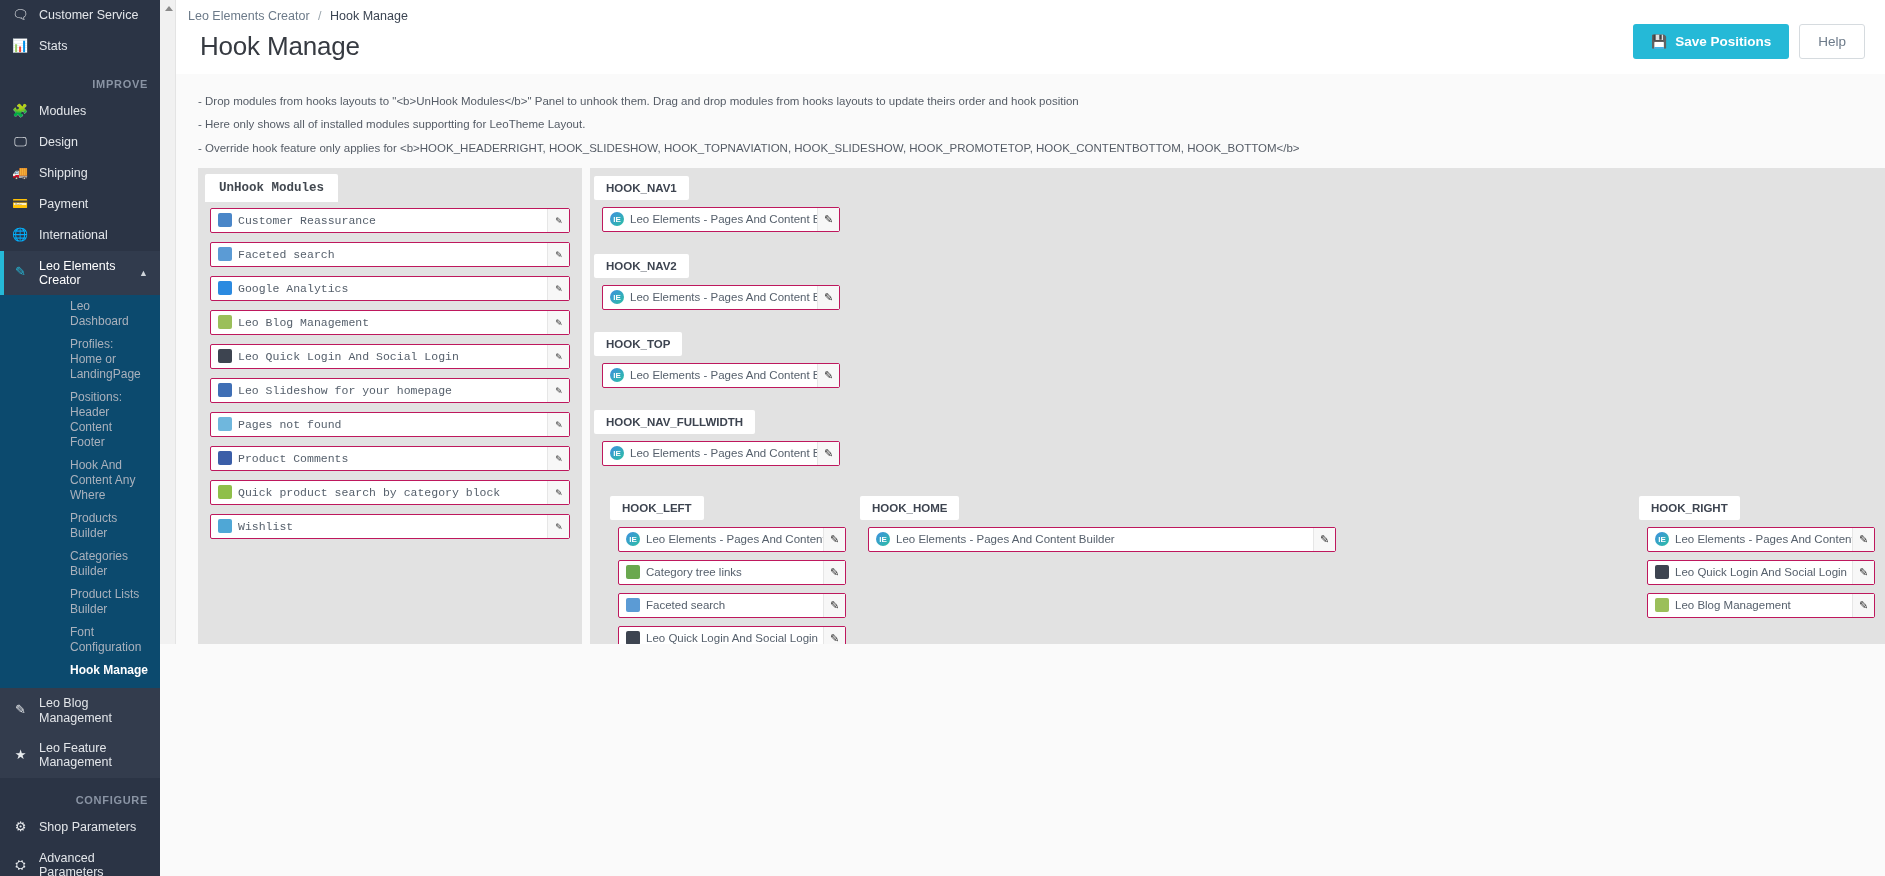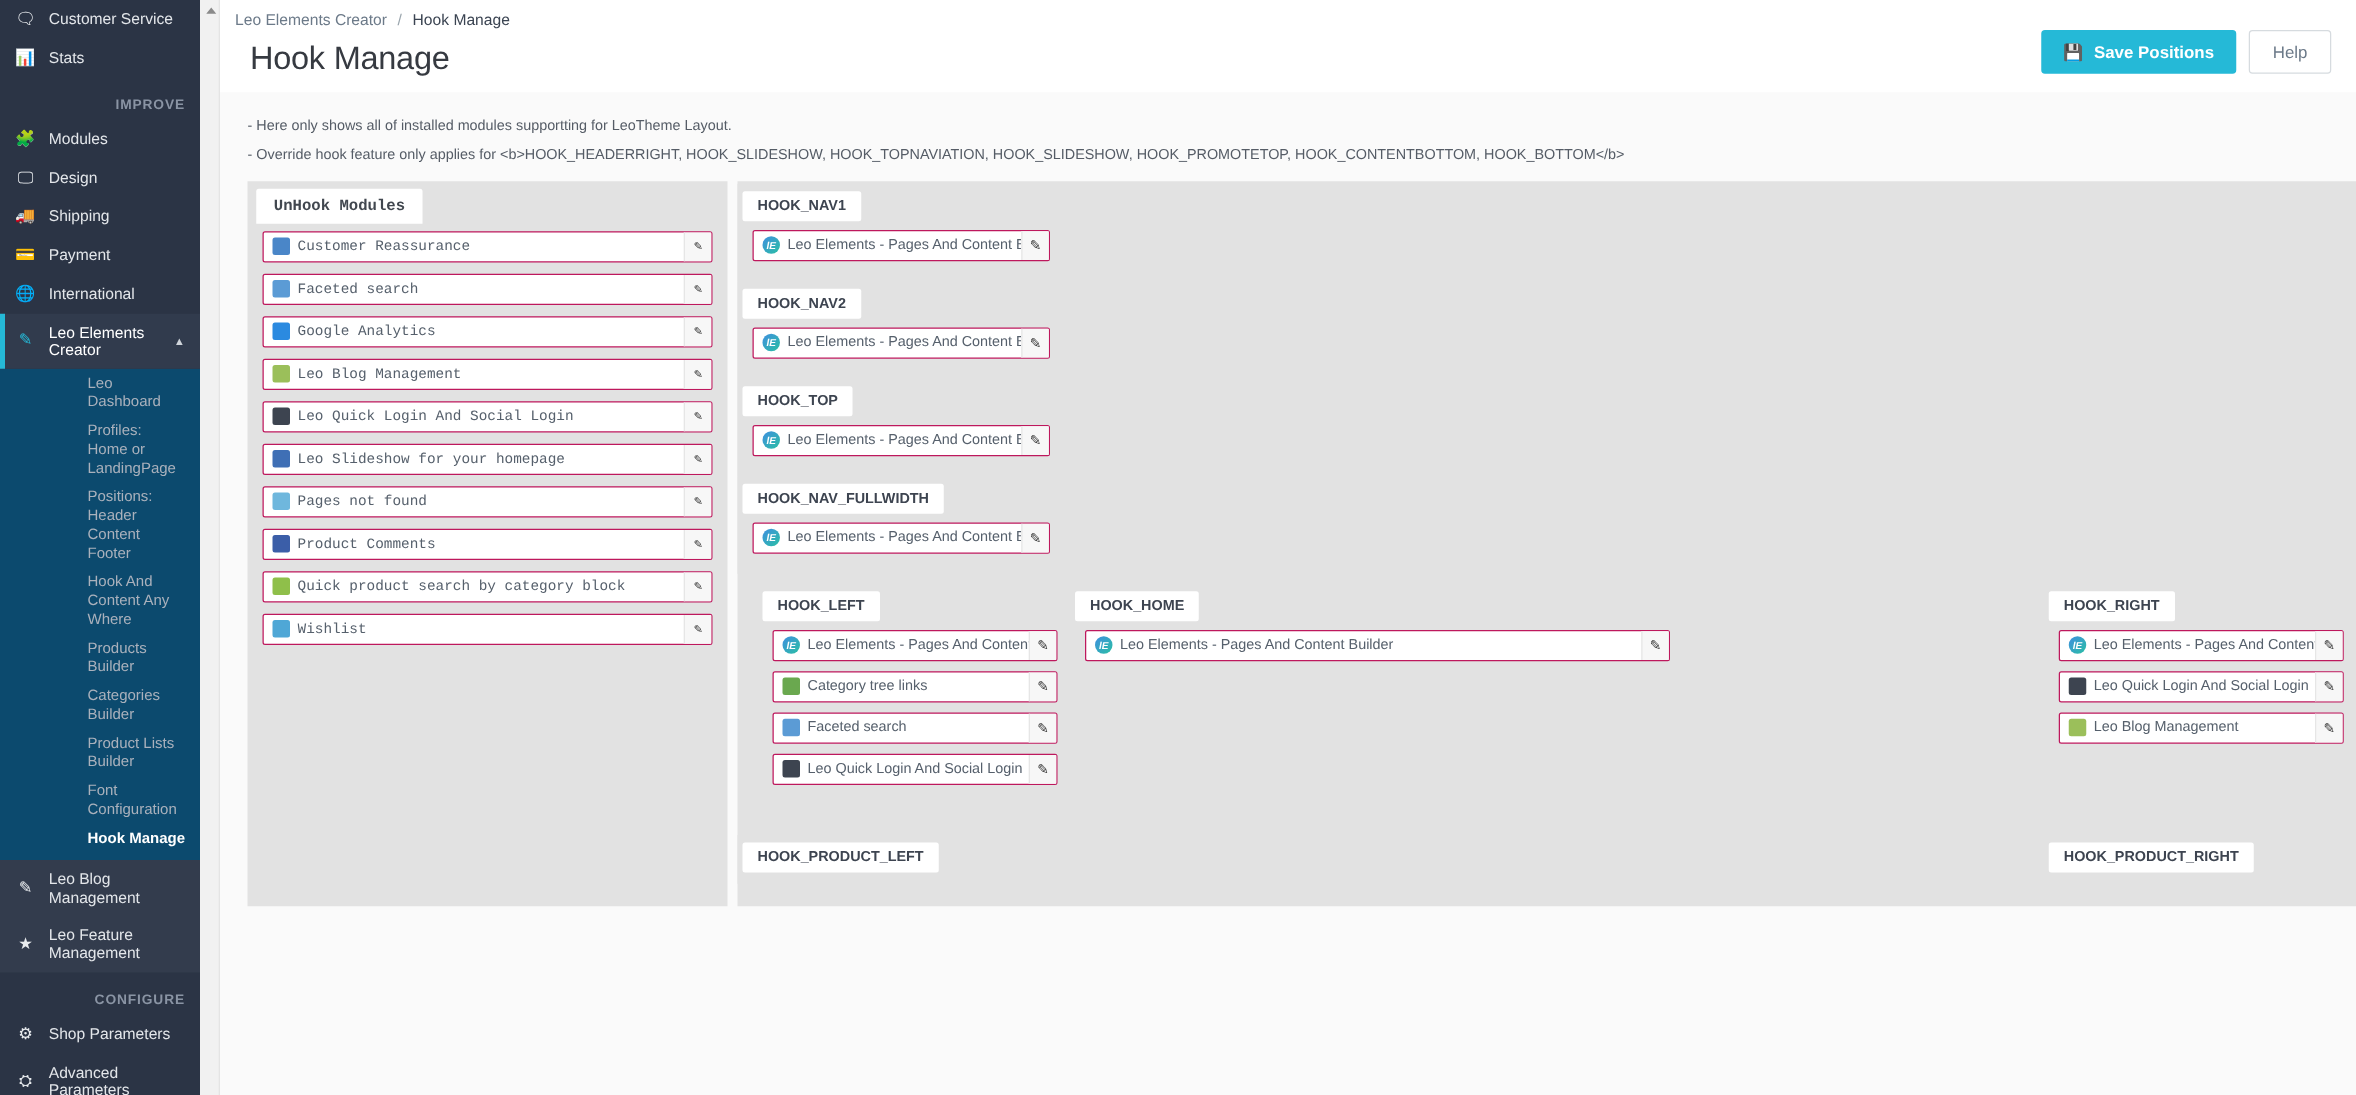--- a/index.html
+++ b/index.html
@@ -41,21 +41,21 @@
   .subitem {
     padding: 4px 12px 4px 34px; font-size: 12px; color: #aab1bc;
     line-height: 1.25; cursor: pointer;
   }
   .subitem.cur { color: #fff; font-weight: bold; }
   .group-block { background: #333c4d; }
   .group-block .nav-item { background: transparent; }
 
   
   .main {
-    flex: 1 1 auto; height: 876px; background: #fafafa;
+    flex: 1 1 auto; height: 644px; background: #fafafa;
     overflow: hidden; position: relative;
   }
   .scrollgutter {
     position: absolute; left: 0; top: 0; width: 16px; height: 876px;
     background: #f1f1f1; border-right: 1px solid #e4e4e4;
   }
   .scrollgutter .arrow {
     position: absolute; top: 6px; left: 5px;
     width: 0; height: 0; border-left: 4px solid transparent;
     border-right: 4px solid transparent; border-bottom: 5px solid #8a8a8a;
@@ -124,21 +124,21 @@
     font-size: 11.5px; font-weight: bold; padding: 6px 12px;
     margin: 6px 0 0 4px; border-radius: 2px;
   }
   .hookitems { padding: 7px 10px 2px 12px; }
   .hookitems .mod { margin-bottom: 8px; }
   .leo-ic {
     width: 14px; height: 14px; border-radius: 50%;
     background: linear-gradient(135deg,#3f8fe0 0%, #2bbfa4 100%);
     color: #fff; font-size: 8px; font-weight: bold;
     display: flex; align-items: center; justify-content: center;
-    flex: 0 0 14px; margin-right: 6px; font-style: italic;
+    flex: 0 0 14px; margin-right: 6px;
   }
 
   .stack-top { padding: 2px 0 8px 0; }
   .grid3 { display: flex; align-items: flex-start; }
   .col-left { width: 250px; flex: 0 0 250px; margin-left: 16px; }
   .col-home { width: 490px; flex: 0 0 490px; }
   .col-right { width: 250px; flex: 0 0 250px; margin-left: auto; }
   .prod-row { display: flex; margin-top: 30px; }
   .prod-left { width: 250px; flex: 0 0 250px; }
   .prod-right { width: 250px; flex: 0 0 250px; margin-left: auto; }
@@ -245,20 +245,21 @@
             <button class="btn-primary">
               <span class="save-ic">💾</span>
               <span>Save Positions</span>
             </button>
             <button class="btn-ghost">Help</button>
           </div>
         </div>
       </div>
 
       <div class="notes" id="notes">
+          <div class="note">- Drop modules from hooks layouts to "&lt;b&gt;UnHook Modules&lt;/b&gt;" Panel to unhook them. Drag and drop modules from hooks layouts to update theirs order and hook position</div>
           <div class="note">- Here only shows all of installed modules supportting for LeoTheme Layout.</div>
           <div class="note">- Override hook feature only applies for &lt;b&gt;HOOK_HEADERRIGHT, HOOK_SLIDESHOW, HOOK_TOPNAVIATION, HOOK_SLIDESHOW, HOOK_PROMOTETOP, HOOK_CONTENTBOTTOM, HOOK_BOTTOM&lt;/b&gt;</div>
         </div>
 
       <div class="board">
 
         <section class="panel-unhook">
           <div class="tabhead">UnHook Modules</div>
           <div class="modlist" id="unhook-list">
               <div class="mod">

